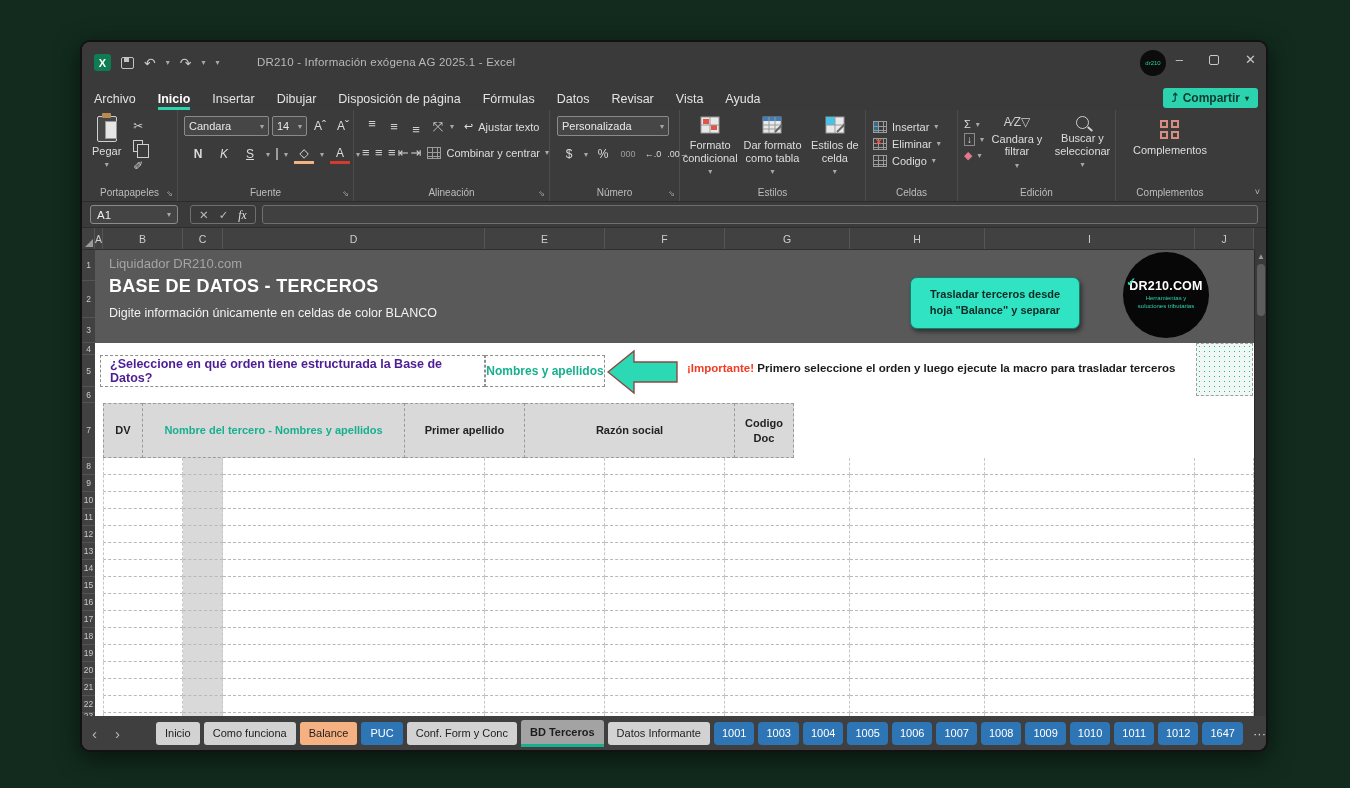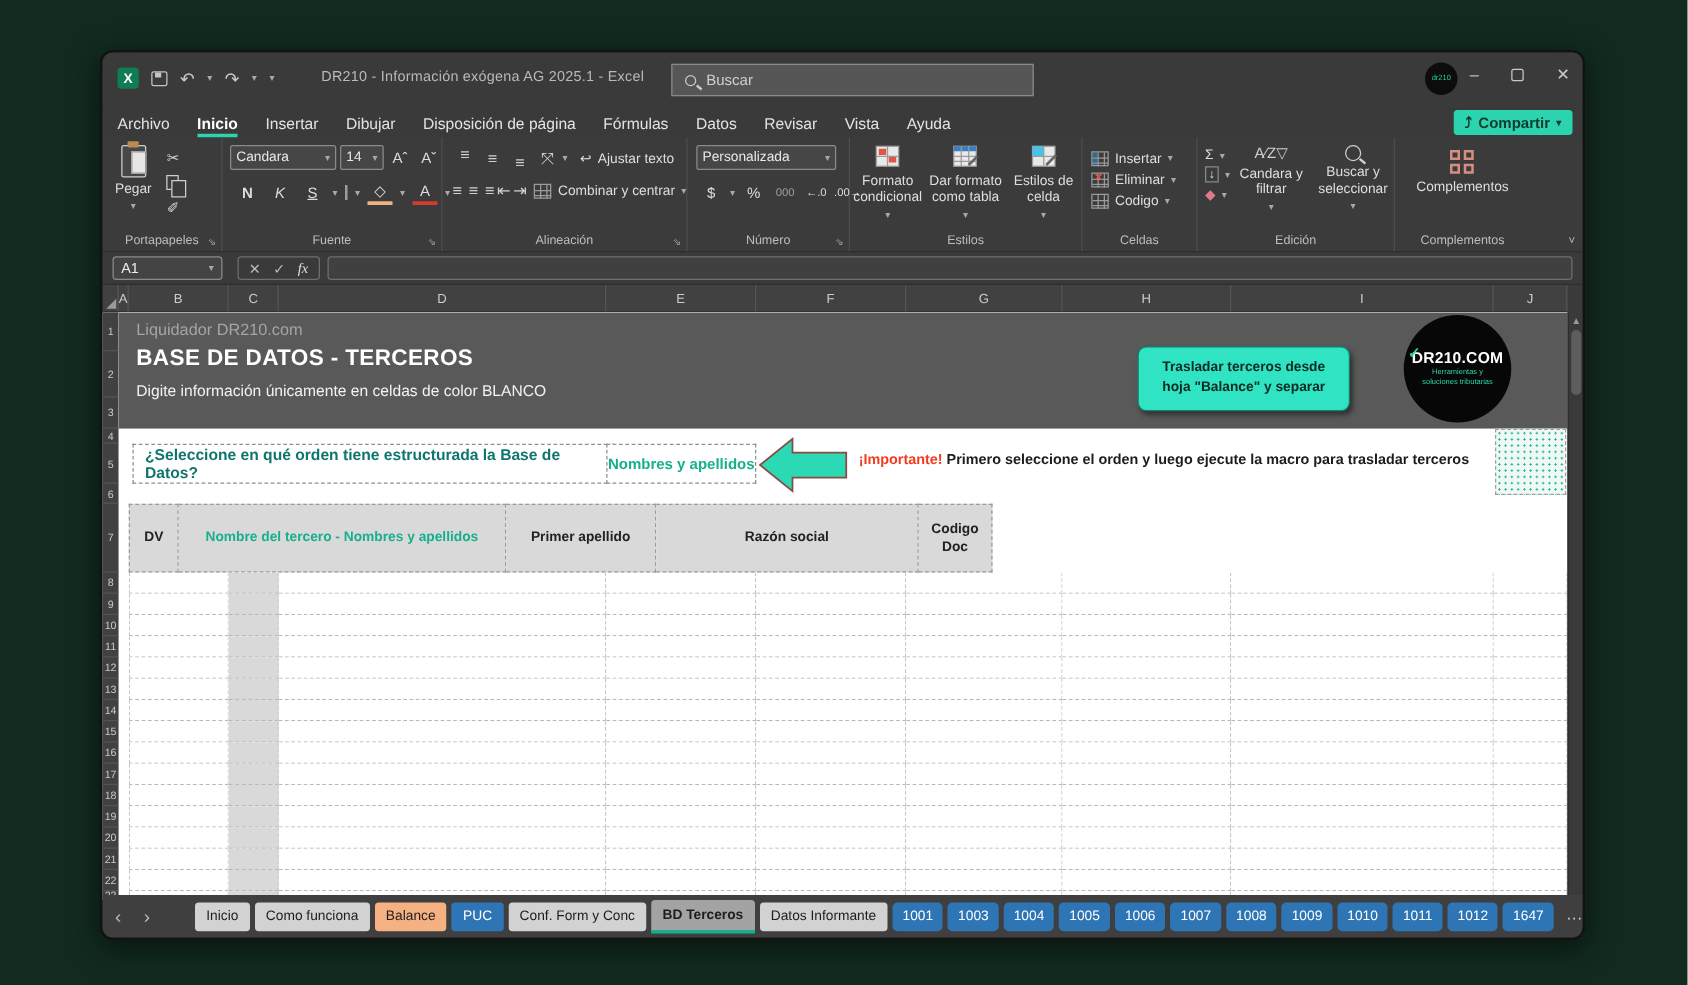--- a/index.html
+++ b/index.html
@@ -91,22 +91,22 @@
   .macro-btn { position:absolute; left:815px; top:27px; width:170px; height:52px; background:#2fe3c3; border:1px solid #14806c; border-radius:7px;
                box-shadow:2px 3px 4px rgba(0,0,0,.45); color:#0d2a24; font-size:11px; font-weight:bold; text-align:center;
                display:flex; align-items:center; justify-content:center; padding:4px 12px; line-height:1.45; }
   .logo { position:absolute; left:1028px; top:2px; width:86px; height:86px; border-radius:50%; background:#070707;
           display:flex; flex-direction:column; align-items:center; justify-content:center; gap:2px; }
   .logo-title { color:#fff; font-size:12.5px; font-weight:bold; letter-spacing:.2px; position:relative; }
   .logo-check { position:absolute; left:-3px; top:-4px; color:#2bd4ae; font-size:12px; font-weight:bold; }
   .logo-sub { color:#2bd4ae; font-size:6px; text-align:center; width:62px; line-height:1.3; }
 
   .qrow { position:absolute; left:0; top:93px; width:1159px; height:60px; background:#fff; }
-  .qbox { position:absolute; left:11px; top:12px; width:385px; height:32px; border:1.4px dashed #8f8f8f; display:flex; align-items:center; padding-left:9px;
-          font-size:12.5px; font-weight:bold; color:#0f766e; background:#fff; }
+  .qbox { position:absolute; left:5px; top:12px; width:385px; height:32px; border:1.4px dashed #8f8f8f; display:flex; align-items:center; padding-left:9px;
+          font-size:12.5px; font-weight:bold; color:#4c1d95; background:#fff; }
   .qdrop { position:absolute; left:390px; top:12px; width:120px; height:32px; border:1.4px dashed #8f8f8f; display:flex; align-items:center; justify-content:center;
            font-size:12px; font-weight:bold; color:#17b08e; background:#fff; }
   .qarrow { position:absolute; left:512px; top:6px; }
   .qimp { position:absolute; left:592px; top:19px; font-size:11.5px; font-weight:bold; color:#1c1c1c; white-space:nowrap; }
   .qimp b { color:#f23b22; }
   .dotcell { position:absolute; left:1101px; top:0px; width:57px; height:53px; border:1px dashed #9f9f9f;
              background:#f0f8f5; background-image:radial-gradient(#1db795 0.9px, transparent 1px); background-size:5px 5px; }
 
   .thead { position:absolute; left:8px; top:153px; width:1151px; height:55px; display:flex; }
   .th { background:#d9d9d9; border:1.2px dashed #9a9a9a; border-left:none; display:flex; align-items:center; justify-content:center; text-align:center;
@@ -143,24 +143,20 @@
     <div class="qat">
       <span class="excel-logo">X</span>
       <span class="ico-save"></span>
       <span class="glyph">↶</span>
         <span class="mini-chev">▾</span>
       <span class="glyph">↷</span>
         <span class="mini-chev">▾</span>
       <span class="mini-chev">▾</span>
     </div>
     <div class="win-title">DR210 - Información exógena AG 2025.1 - Excel</div>
-    <div class="searchbox">
-      <span class="mag"></span>
-      <span>Buscar</span>
-    </div>
     <div class="avatar">dr210</div>
     <div class="winctl">
       <span>–</span>
       <span class="ctl-restore"></span>
       <span>✕</span>
     </div>
   </div>
 
   <div class="menubar">
     <div id="menu-tabs" style="display:flex; gap:22px;">

